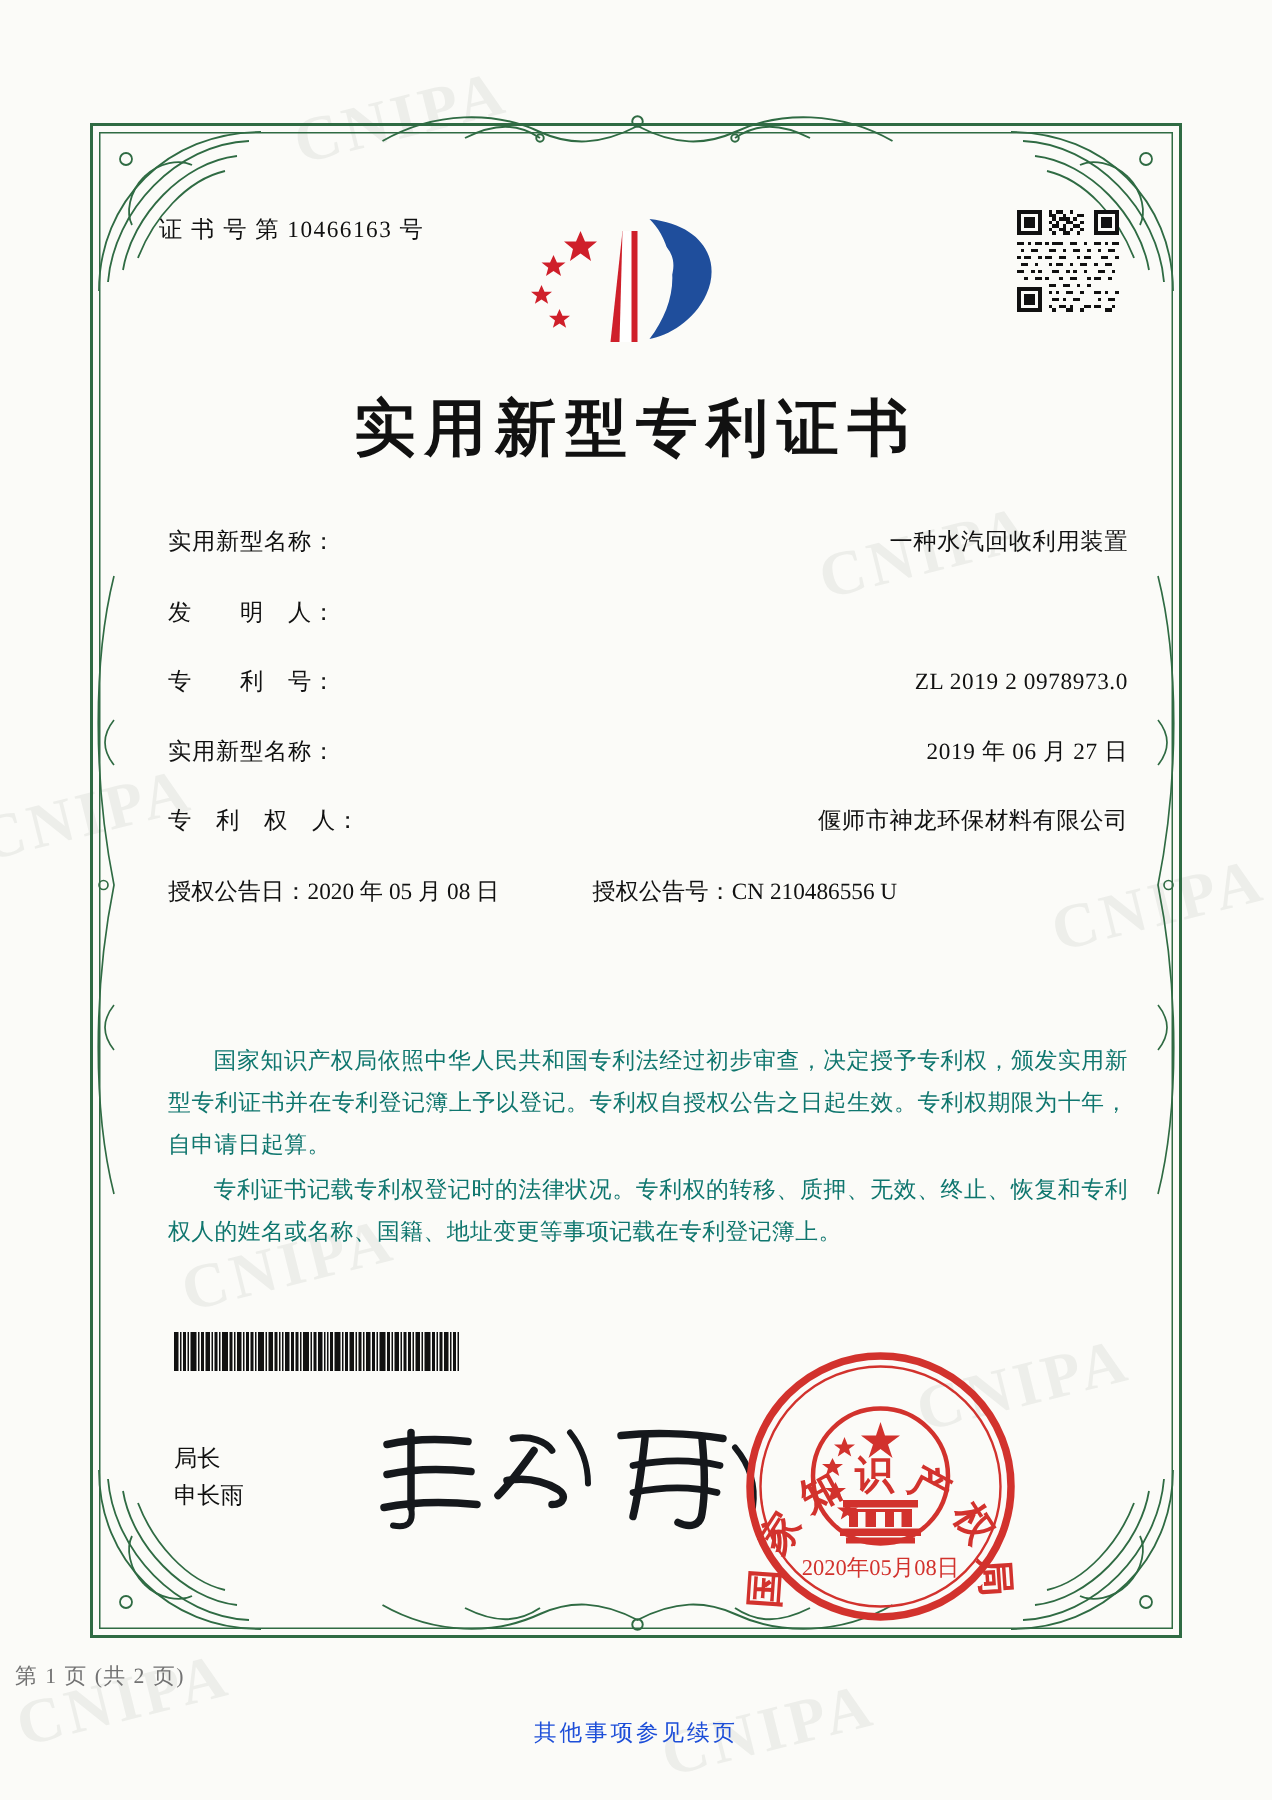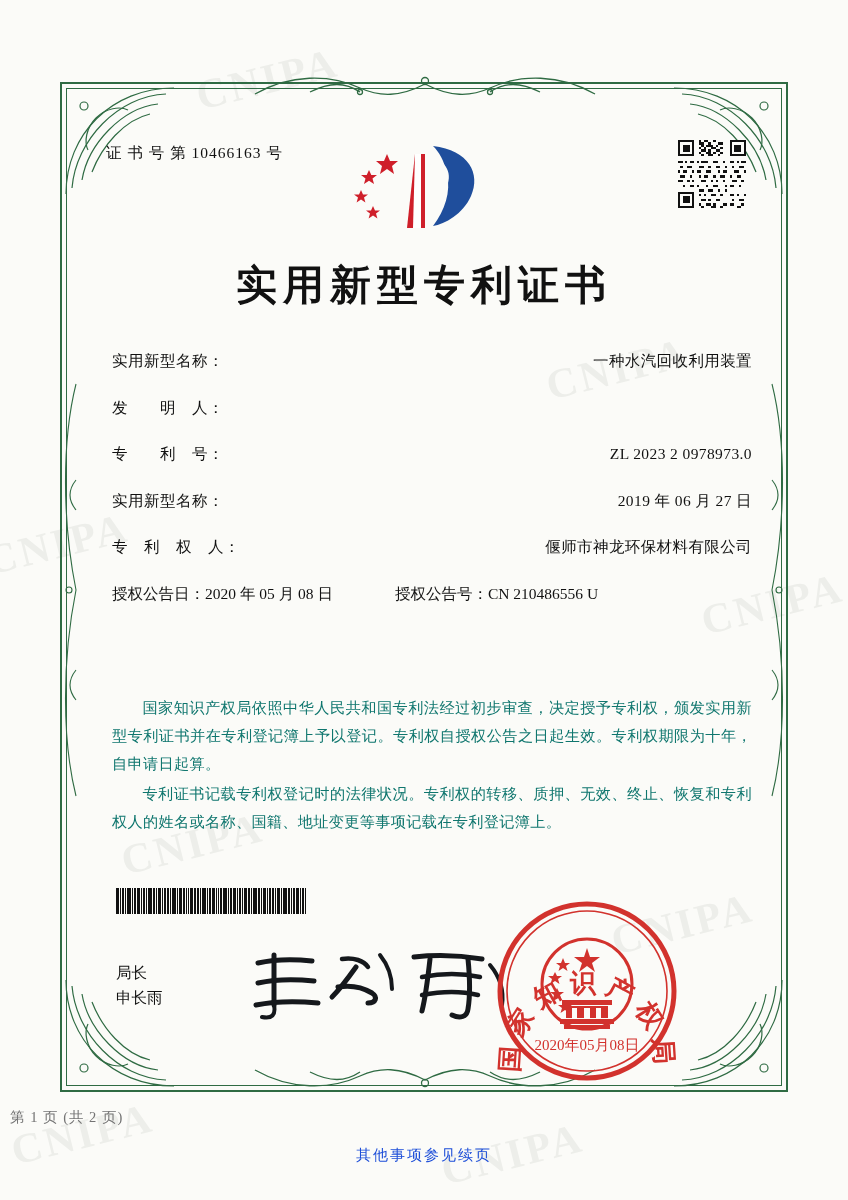--- a/index.html
+++ b/index.html
@@ -428,21 +428,21 @@
     <div class="fields">
       <div class="field-row">
         <span class="field-label">实用新型名称：</span>
         <span class="field-value">一种水汽回收利用装置</span>
       </div>
       <div class="field-row">
         <span class="field-label">发　　明　人：</span>
       </div>
       <div class="field-row">
         <span class="field-label">专　　利　号：</span>
-        <span class="field-value">ZL 2023 2 0978973.0</span>
+        <span class="field-value">ZL 2019 2 0978973.0</span>
       </div>
       <div class="field-row">
         <span class="field-label">实用新型名称：</span>
         <span class="field-value">2019 年 06 月 27 日</span>
       </div>
       <div class="field-row">
         <span class="field-label">专　利　权　人：</span>
         <span class="field-value">偃师市神龙环保材料有限公司</span>
       </div>
       <div class="field-row row-inline">

